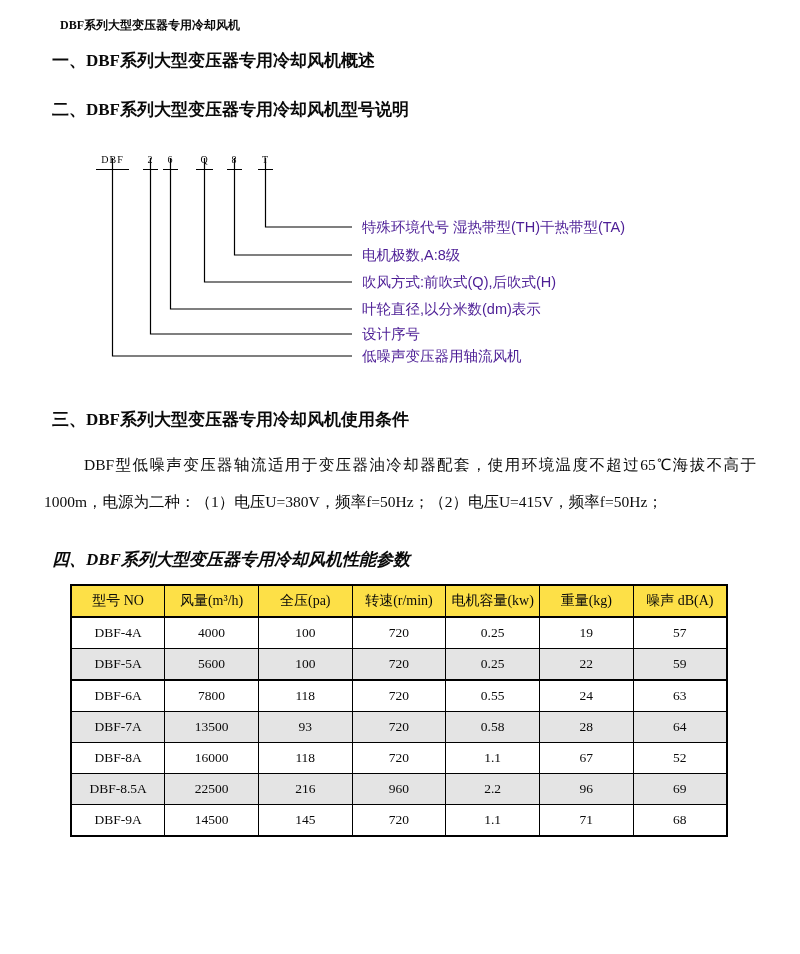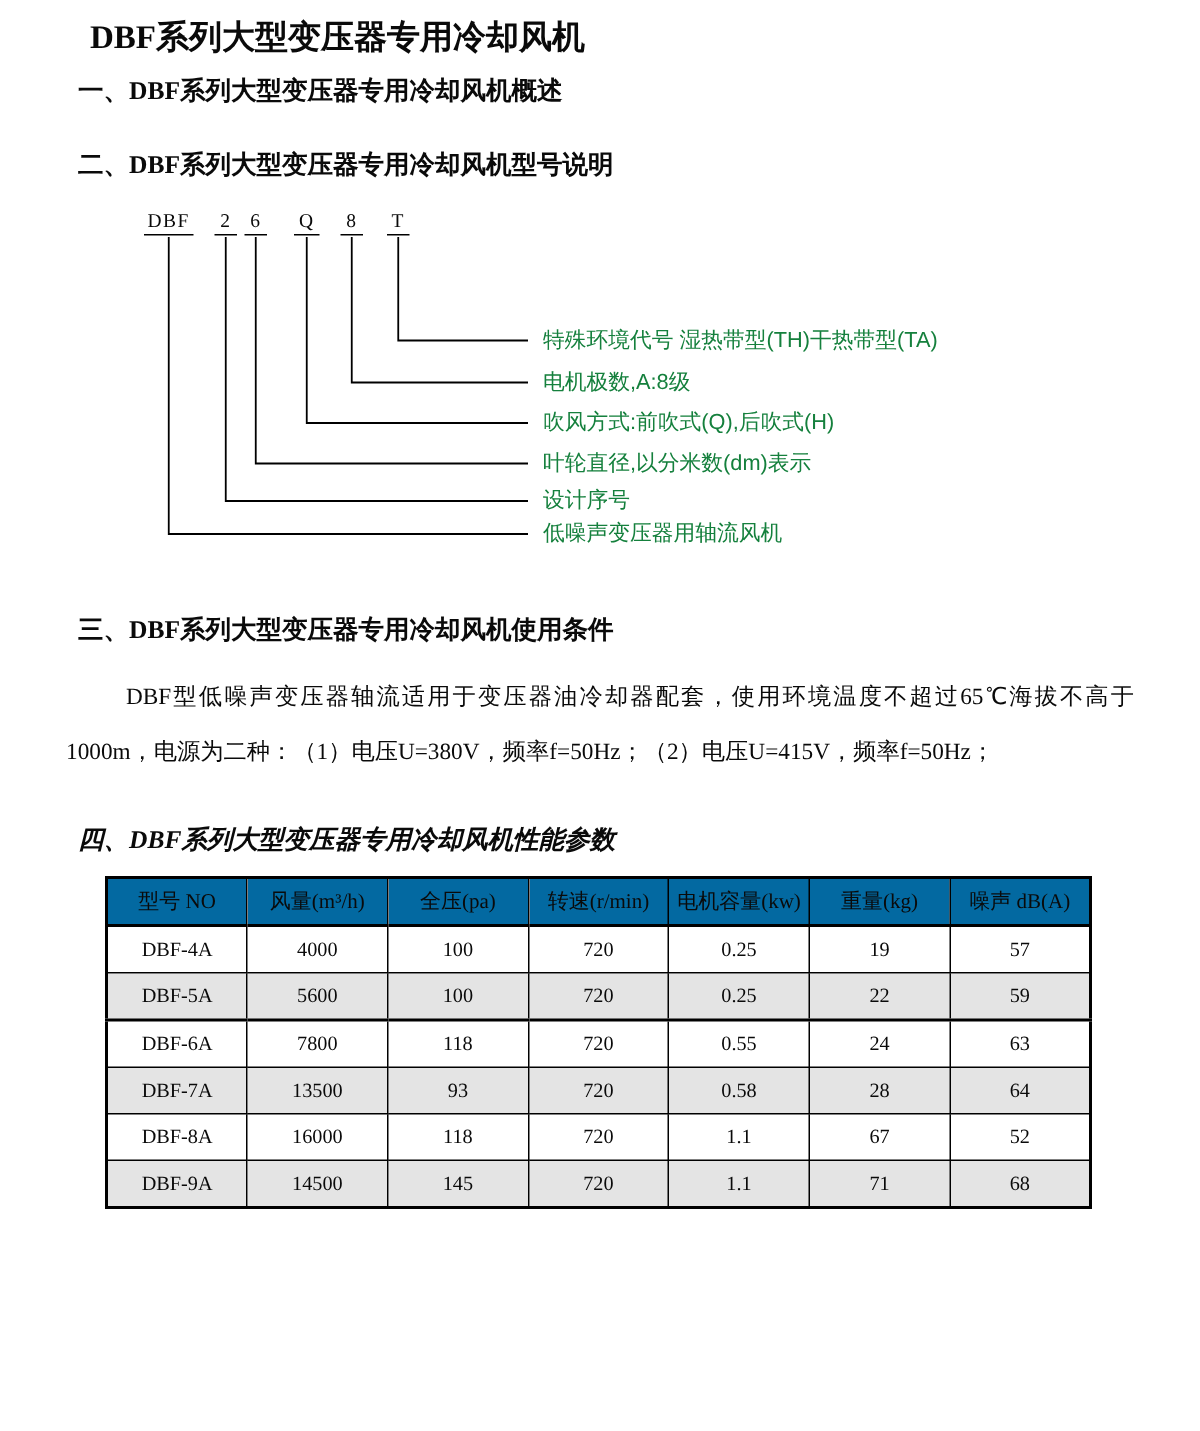--- a/index.html
+++ b/index.html
@@ -8,21 +8,21 @@
     width:800px;height:954px;
     box-sizing:border-box;
     padding:12px 44px 0 44px;
     overflow:hidden;
     background:#ffffff;
     color:#0a0a0a;
     font-family:"Liberation Serif", serif;
   }
   .doc-title{
     margin:2px 0 0 16px;
-    font-size:22px;font-weight:bold;
+    font-size:12px;font-weight:bold;
     line-height:22px;
   }
   .sec-heading{
     margin:14px 0 0 8px;
     font-size:17px;font-weight:bold;
     line-height:22px;
   }
   .sec-heading.h2{margin-top:27px;}
   .sec-heading.h3{margin-top:30px;}
   .sec-heading.h4{margin-top:29px;font-style:italic;}
@@ -34,40 +34,40 @@
     text-indent:40px;
   }
   
   .diagram{
     position:relative;
     height:240px;
     margin-top:18px;
   }
   .diagram svg{position:absolute;left:0;top:0;}
   .code{
-    position:absolute;top:0;
+    position:absolute;top:13px;
     display:inline-block;
     height:17px;line-height:16px;
     text-align:center;
-    font-size:13px;
+    font-size:10px;
     border-bottom:1px solid #000;
     letter-spacing:1px;
   }
   .c0{left:52px;width:33px;}
   .c1{left:99px;width:15px;}
   .c2{left:119px;width:15px;}
   .c3{left:152px;width:17px;}
   .c4{left:183px;width:15px;}
   .c5{left:214px;width:15px;}
   .dlabel{
     position:absolute;left:318px;
     white-space:nowrap;
     font-family:"Liberation Sans", sans-serif;
     font-size:14.5px;line-height:18px;
-    color:#15803d;
+    color:#4c1d95;
   }
   .l0{top:79px;}
   .l1{top:107px;text-align:right;}
   .l2{top:134px;}
   .l3{top:161px;}
   .l4{top:186px;}
   .l5{top:208px;}
   
   table.perf{
     border-collapse:collapse;
@@ -81,21 +81,21 @@
     height:30px;
     padding:0 2px;
     text-align:center;
     vertical-align:middle;
     font-size:13.5px;
     font-weight:normal;
     font-family:"Liberation Serif", serif;
     overflow:hidden;
   }
   table.perf thead th{
-    background:#0369a1;
+    background:#fde047;
     border-bottom:2px solid #000;
     font-size:14px;
     height:30px;
   }
   table.perf tbody.data tr:nth-child(even) td{background:#e4e4e4;}
   table.perf tbody.data tr:nth-child(2) td{border-bottom:2px solid #000;}
 </style>
 </head>
 <body>
 
@@ -188,20 +188,29 @@
         <tr>
           <td>DBF-8A</td>
           <td>16000</td>
           <td>118</td>
           <td>720</td>
           <td>1.1</td>
           <td>67</td>
           <td>52</td>
         </tr>
         <tr>
+          <td>DBF-8.5A</td>
+          <td>22500</td>
+          <td>216</td>
+          <td>960</td>
+          <td>2.2</td>
+          <td>96</td>
+          <td>69</td>
+        </tr>
+        <tr>
           <td>DBF-9A</td>
           <td>14500</td>
           <td>145</td>
           <td>720</td>
           <td>1.1</td>
           <td>71</td>
           <td>68</td>
         </tr>
       </tbody>
 

